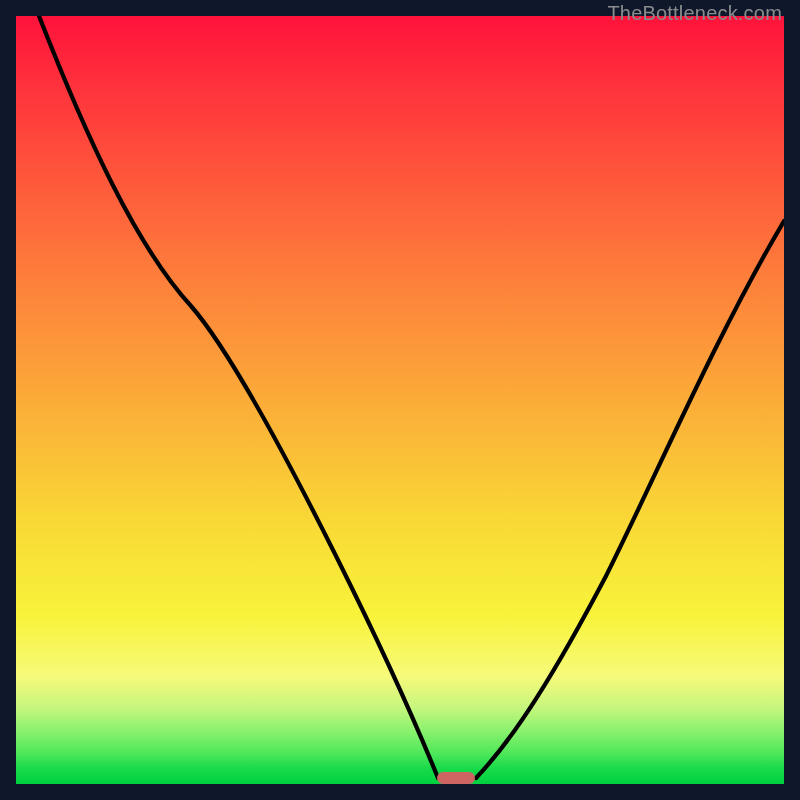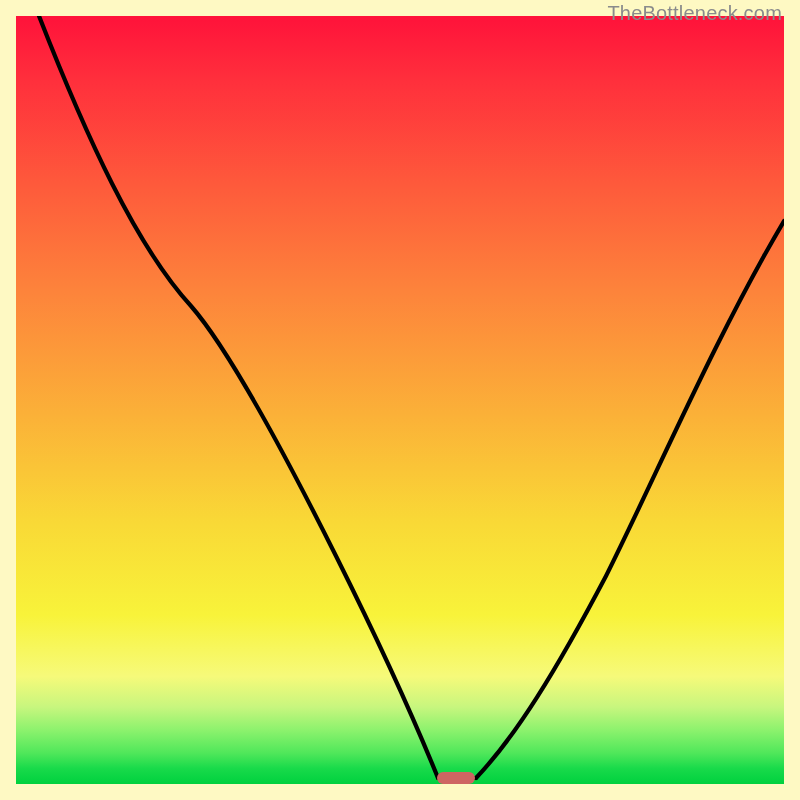--- a/index.html
+++ b/index.html
@@ -8,21 +8,21 @@
     width: 800px;
     height: 800px;
     overflow: hidden;
     background: #000;
     font-family: Arial, Helvetica, sans-serif;
   }
   .stage {
     position: relative;
     width: 800px;
     height: 800px;
-    background: #fef9c3;
+    background: #0f172a;
   }
   
   .plot {
     position: absolute;
     left: 16px;
     top: 16px;
     width: 768px;
     height: 768px;
     
     background: linear-gradient(to bottom,

